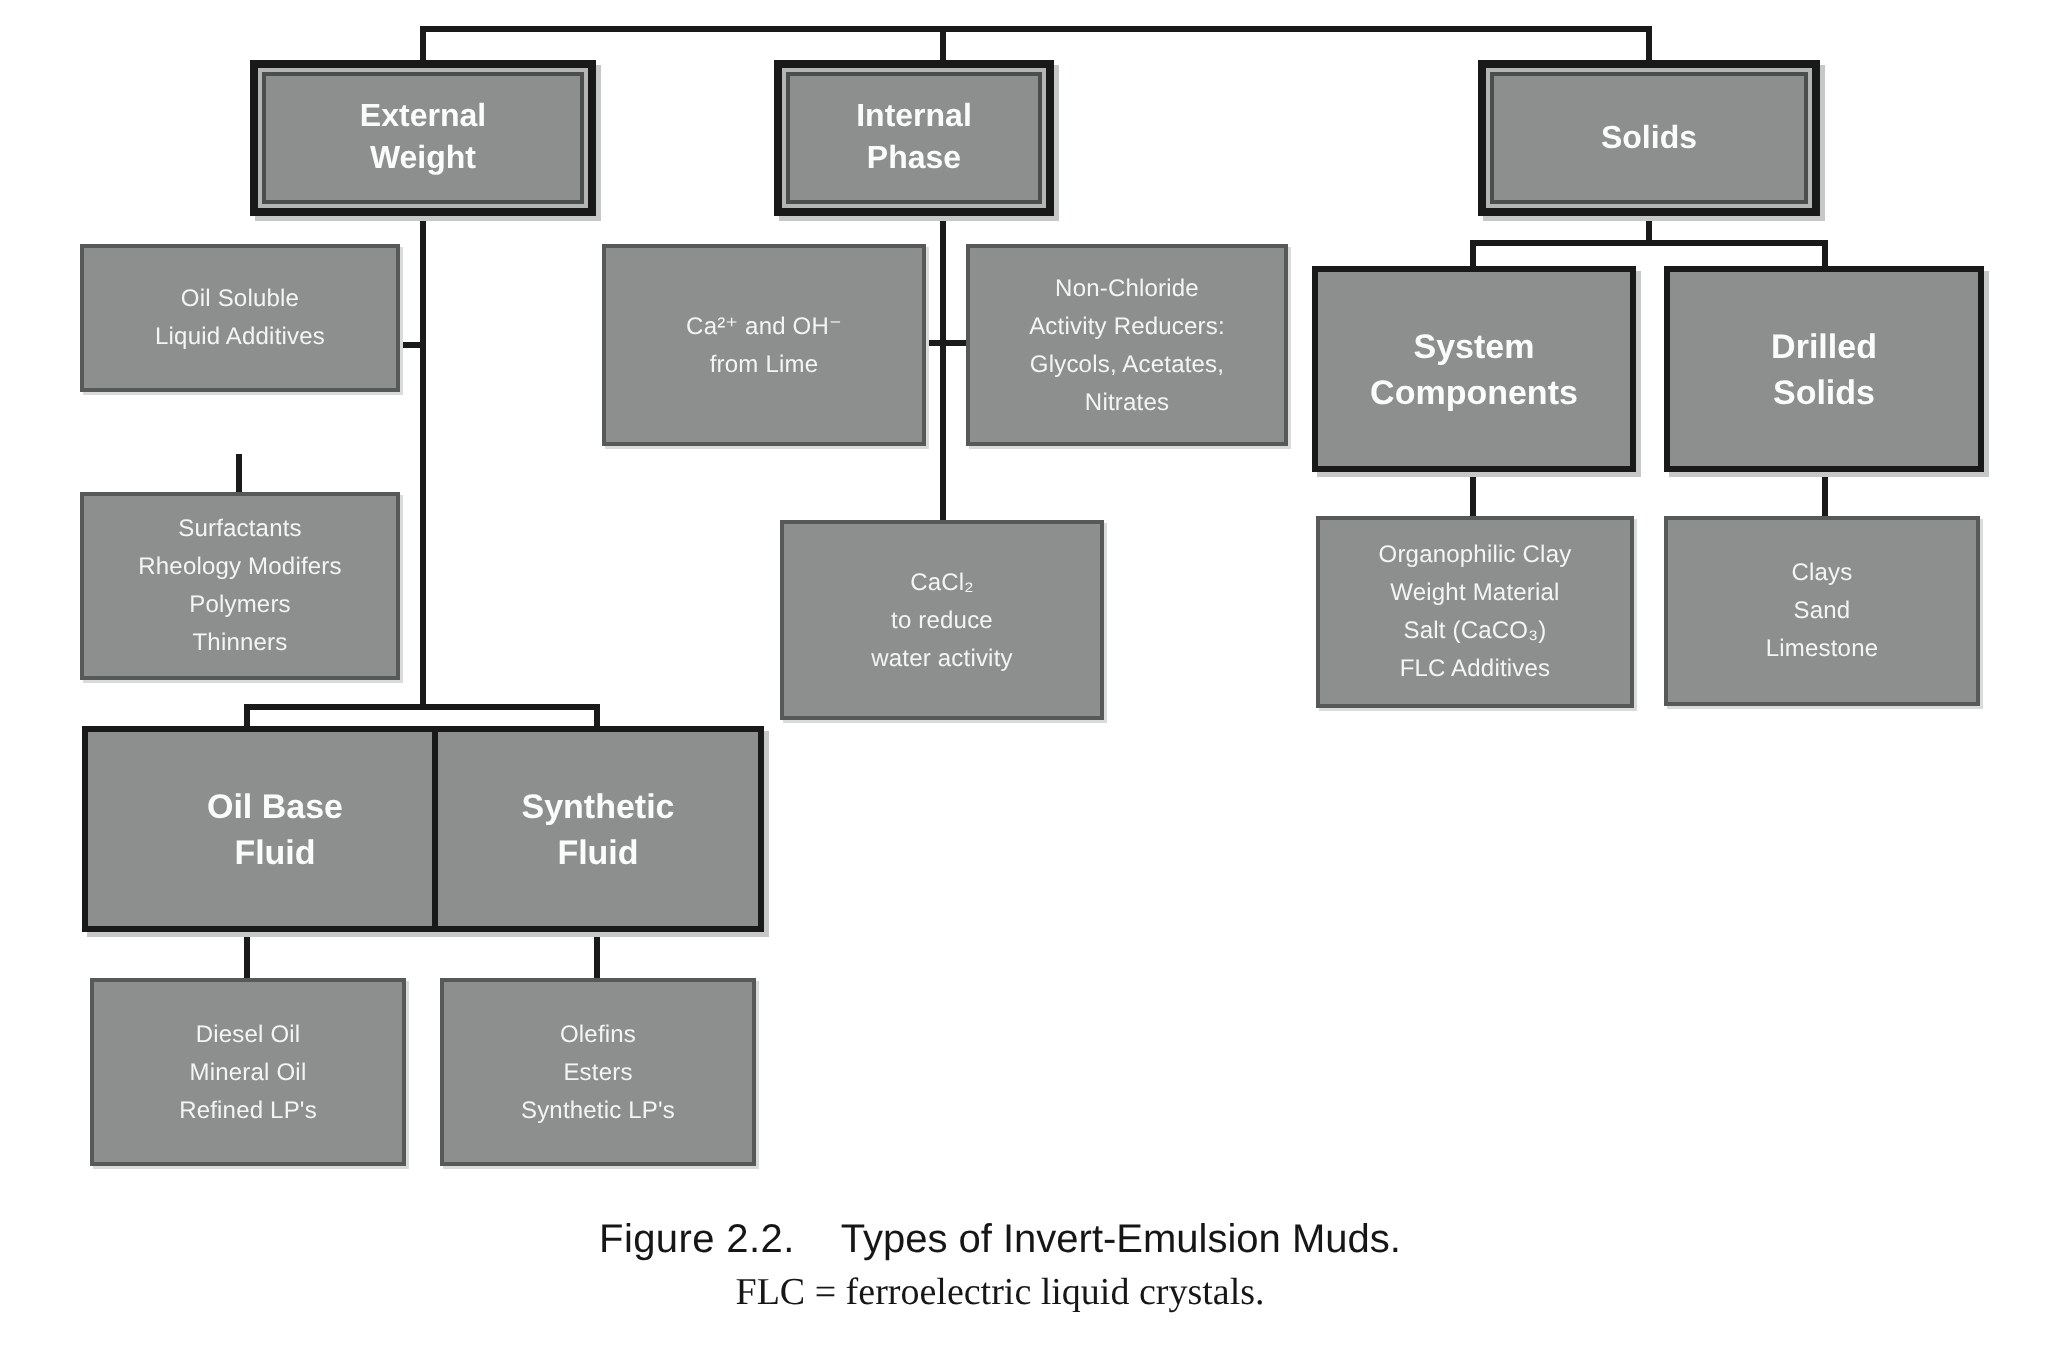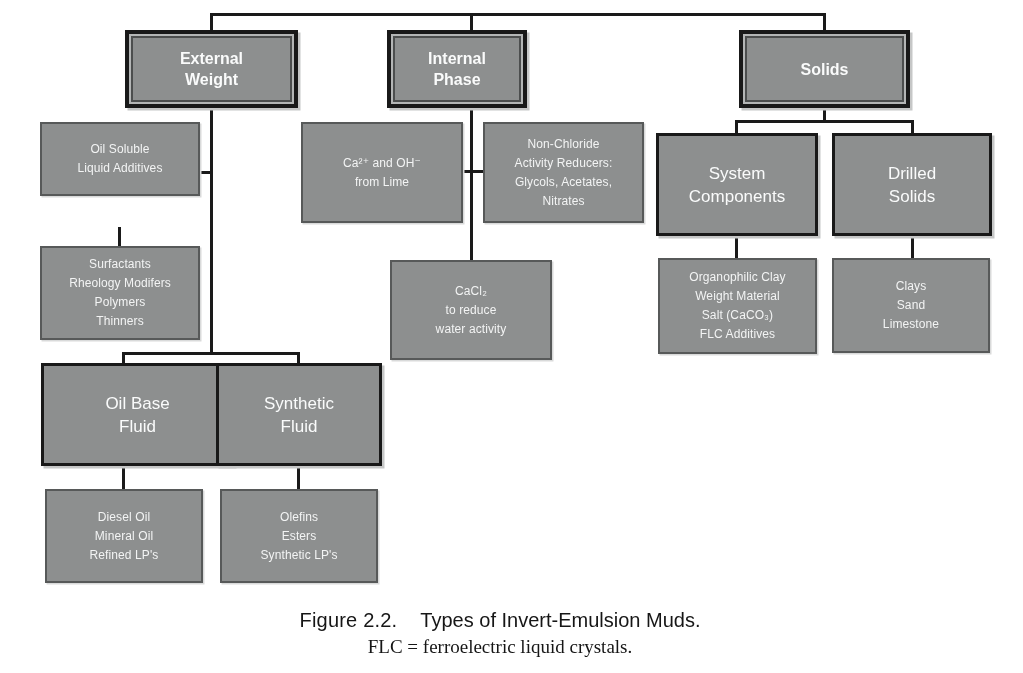--- a/index.html
+++ b/index.html
@@ -20,21 +20,21 @@
     text-align:center;background:var(--box-fill);color:var(--box-text);
     white-space:pre-line;
   }
   .leaf{
     border:2px solid var(--border-thin);
     font-size:12px;line-height:19px;letter-spacing:.1px;
     box-shadow:1.5px 1.5px 0 #d9dada;
   }
   .thick{
     border:3px solid var(--border-thick);
-    font-weight:normal;font-size:17px;line-height:23px;color:#fafbfb;
+    font-weight:bold;font-size:17px;line-height:23px;color:#fafbfb;
     box-shadow:2.5px 2.5px 0 #c6c7c7;
   }
   .header{
     border:4px solid var(--border-thick);
     font-weight:bold;font-size:16px;line-height:21px;color:#fafbfb;
     box-shadow:inset 0 0 0 2px #b4b6b6, inset 0 0 0 4px #4c4e4e, 2.5px 2.5px 0 #c6c7c7;
   }
 
   #caption{position:absolute;left:0;top:609px;width:1000px;text-align:center;
            color:var(--caption-text);}

